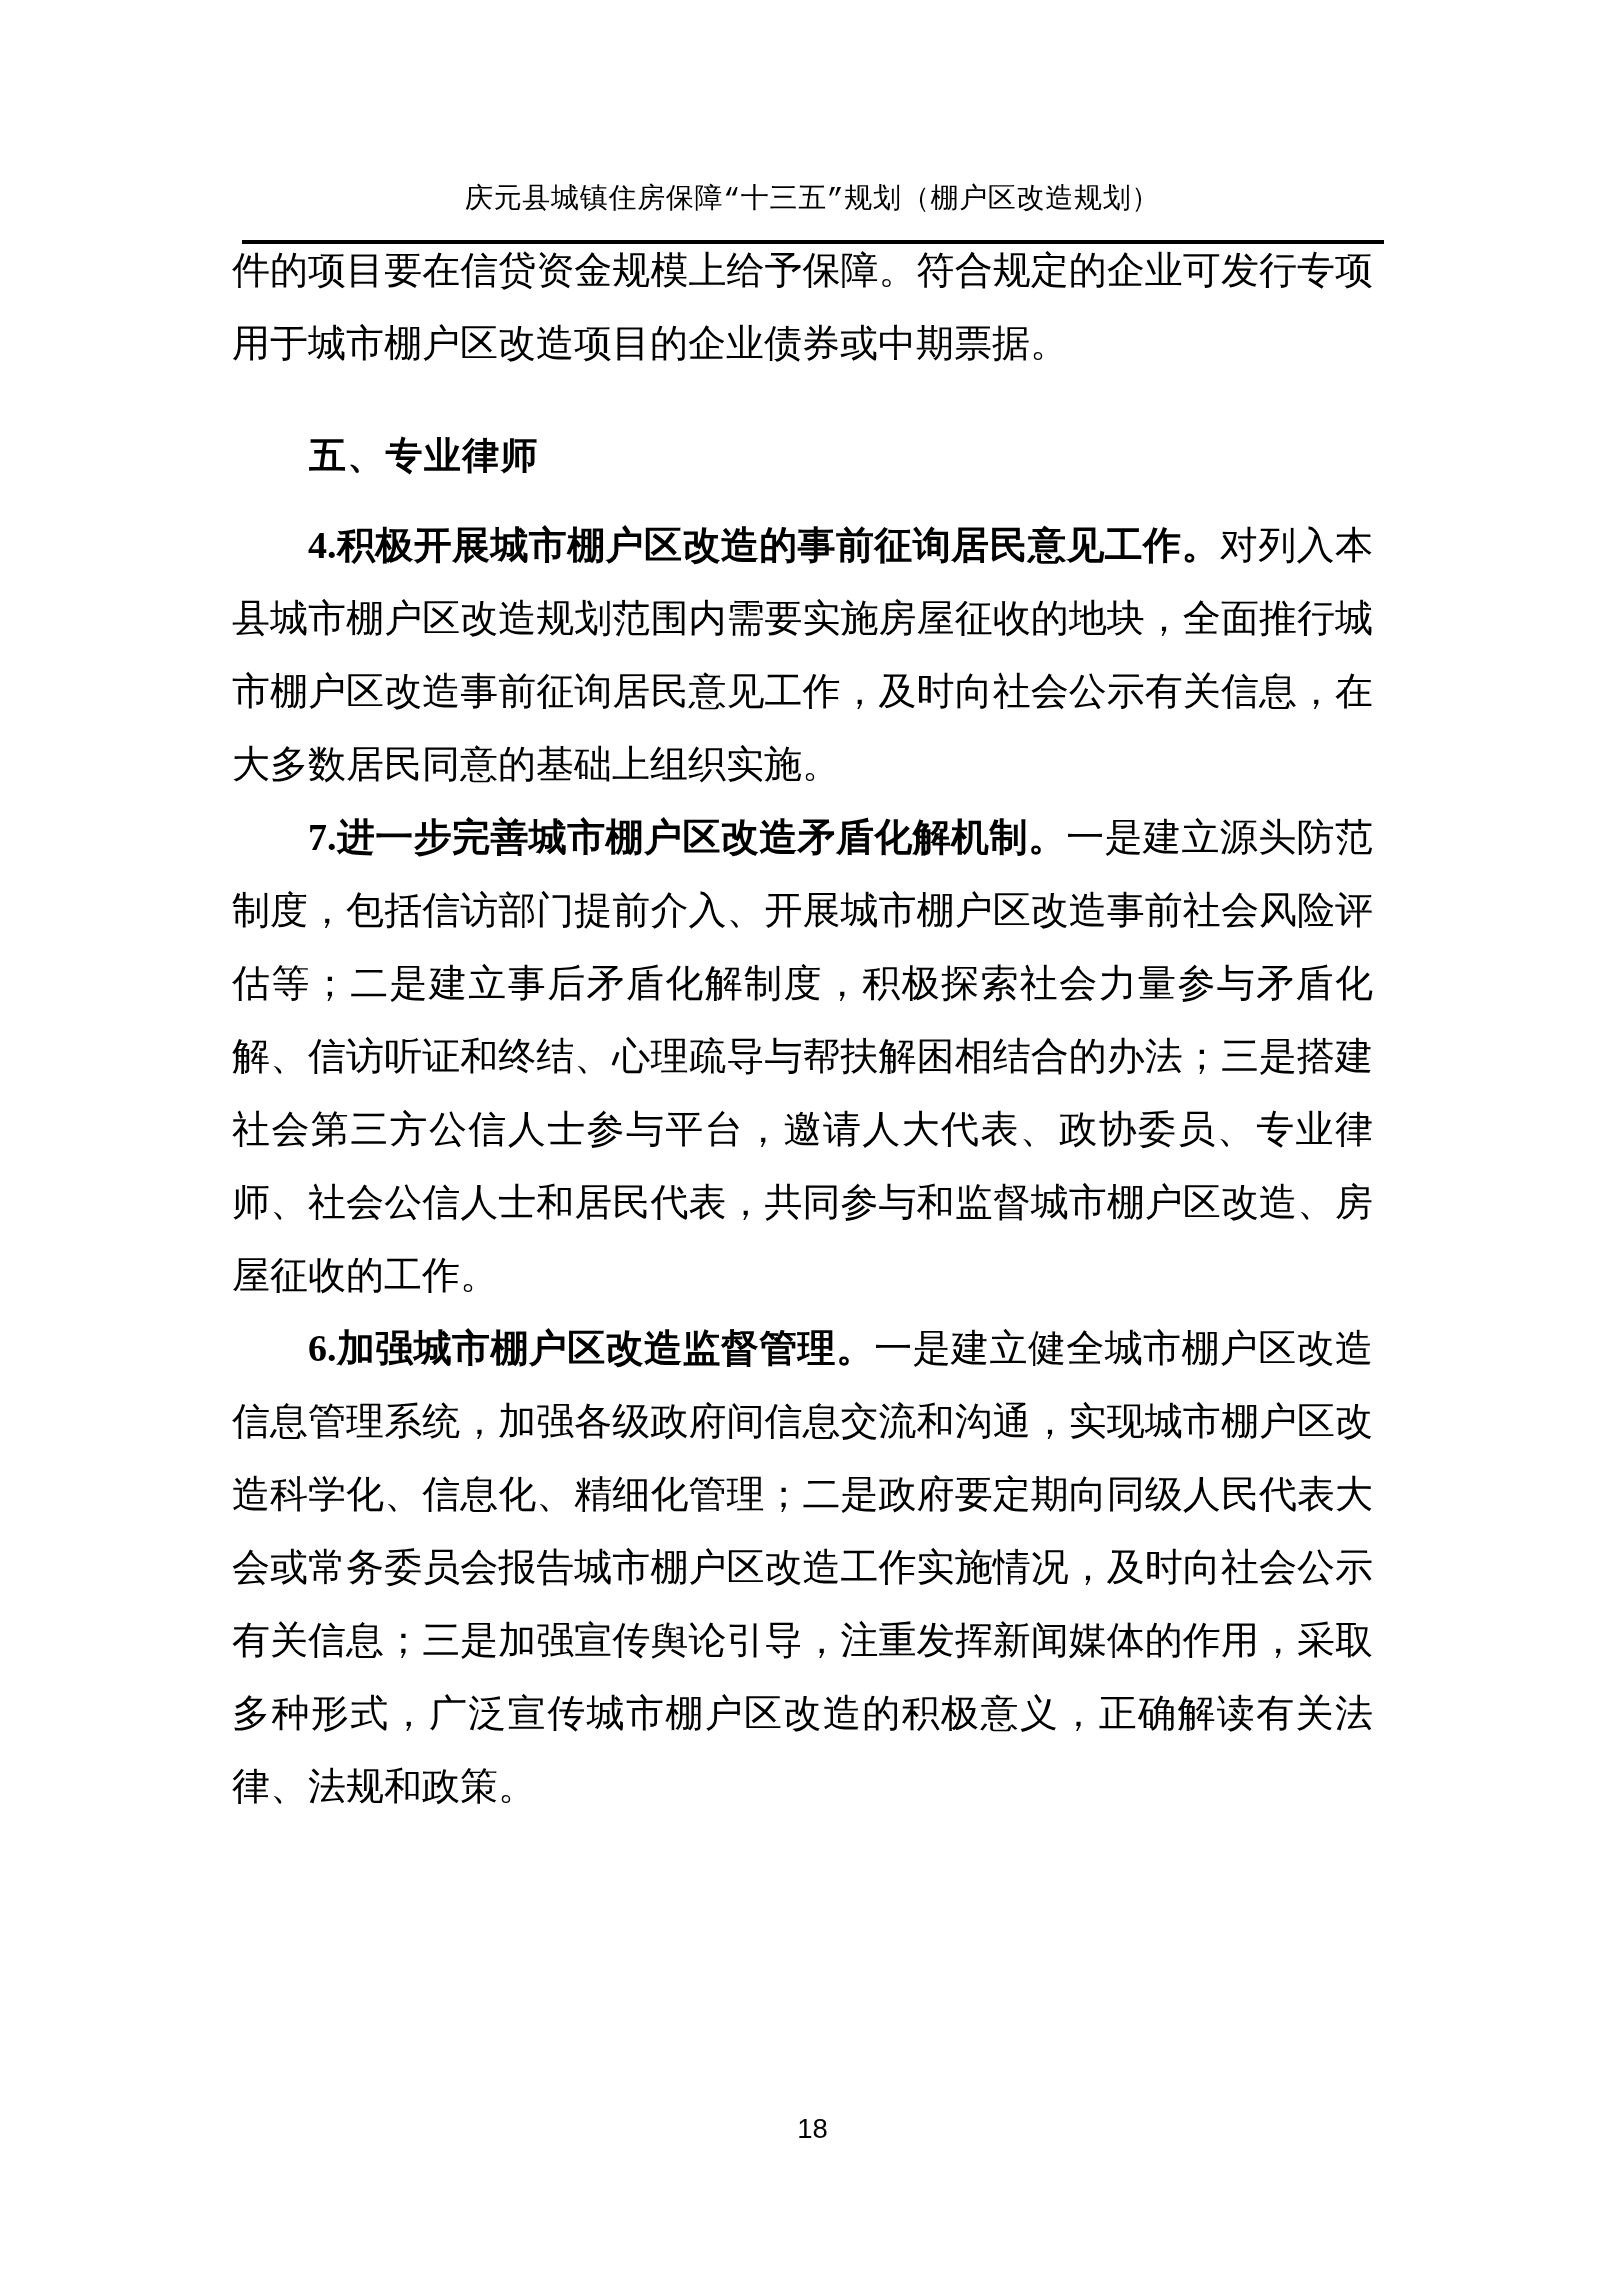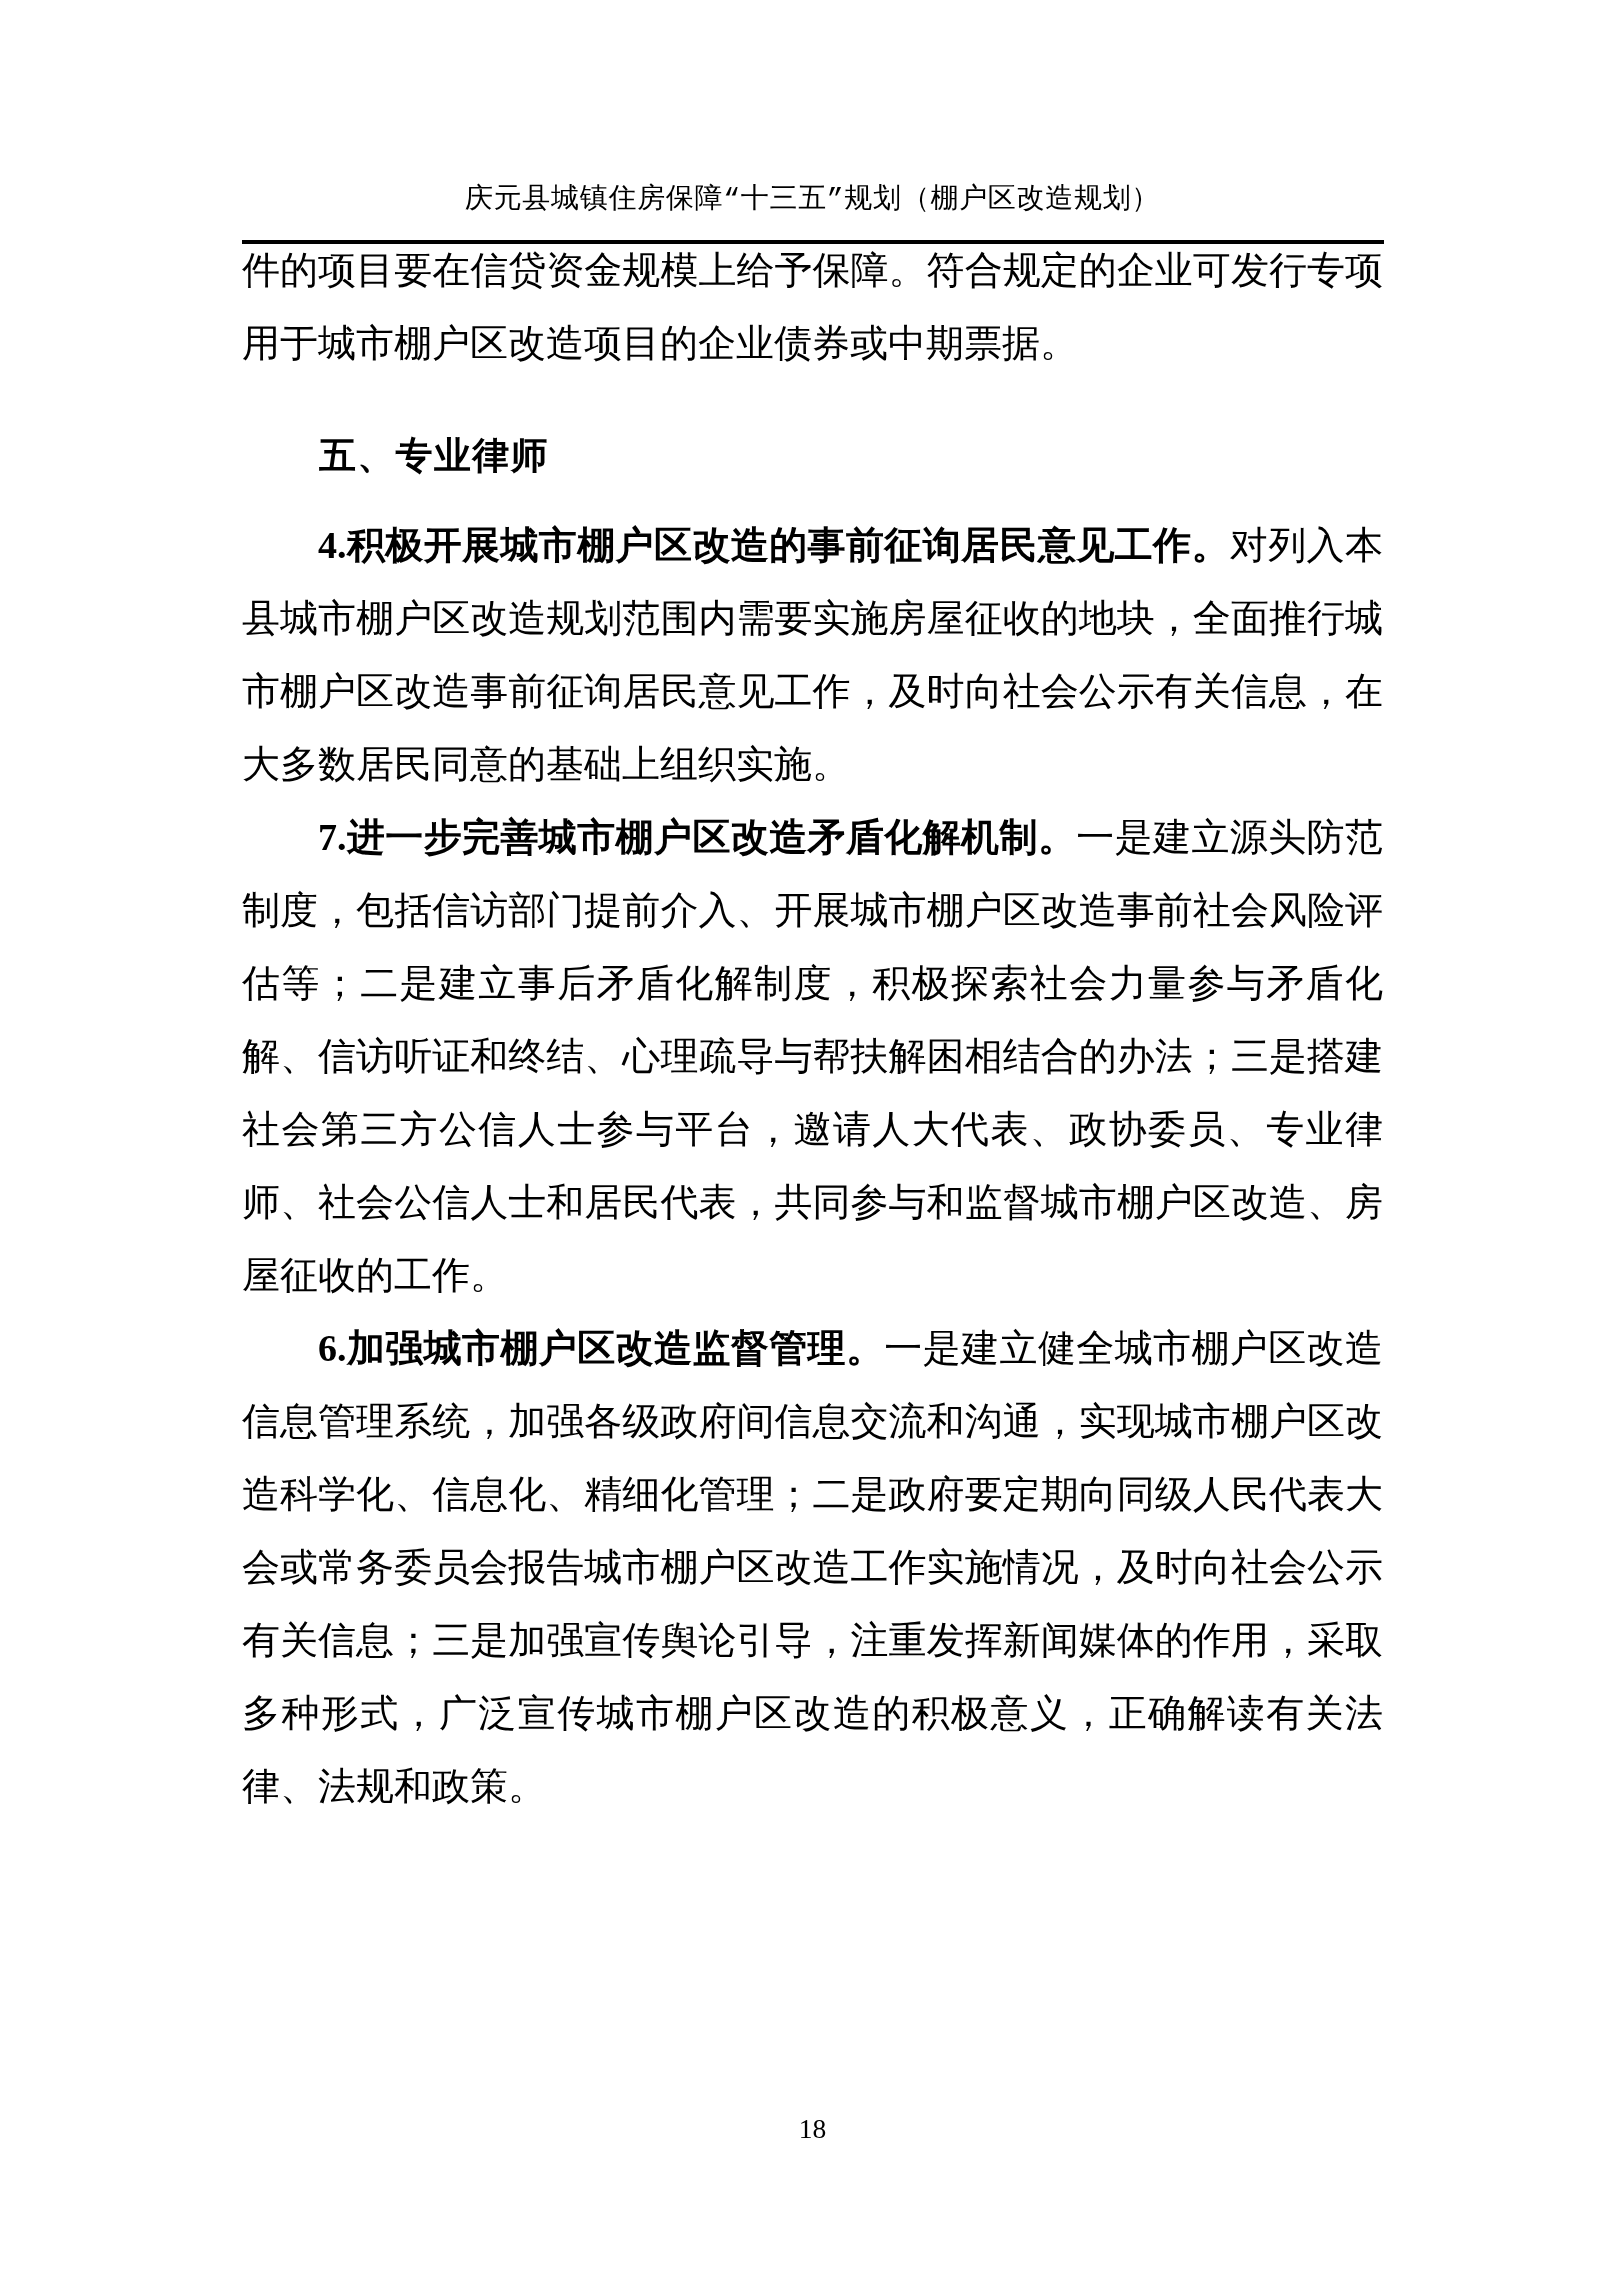--- a/index.html
+++ b/index.html
@@ -32,21 +32,21 @@
     position: absolute;
     top: 240px;
     left: 242px;
     width: 1142px;
     height: 3.9px;
     background: #000000;
   }
   .content {
     position: absolute;
     top: 234px;
-    left: 242px;
+    left: 232px;
     width: 1141px;
     font-family: "Liberation Serif", serif;
     font-size: 38px;
     line-height: 73px;
     text-align: justify;
     text-justify: inter-character;
     color: #000000;
   }
   .content p {
     margin: 0;
@@ -69,21 +69,21 @@
     text-indent: 77px;
     text-align: left;
     letter-spacing: 1.3px;
   }
   .footer {
     position: absolute;
     top: 2113px;
     left: 242px;
     width: 1141px;
     text-align: center;
-    font-family: Liberation Serif, serif;
+    font-family: Liberation Sans, sans-serif;
     font-size: 27.5px;
     line-height: 31px;
     color: #000000;
   }
 </style>
 </head>
 <body>
 
 <div class="page">
 

